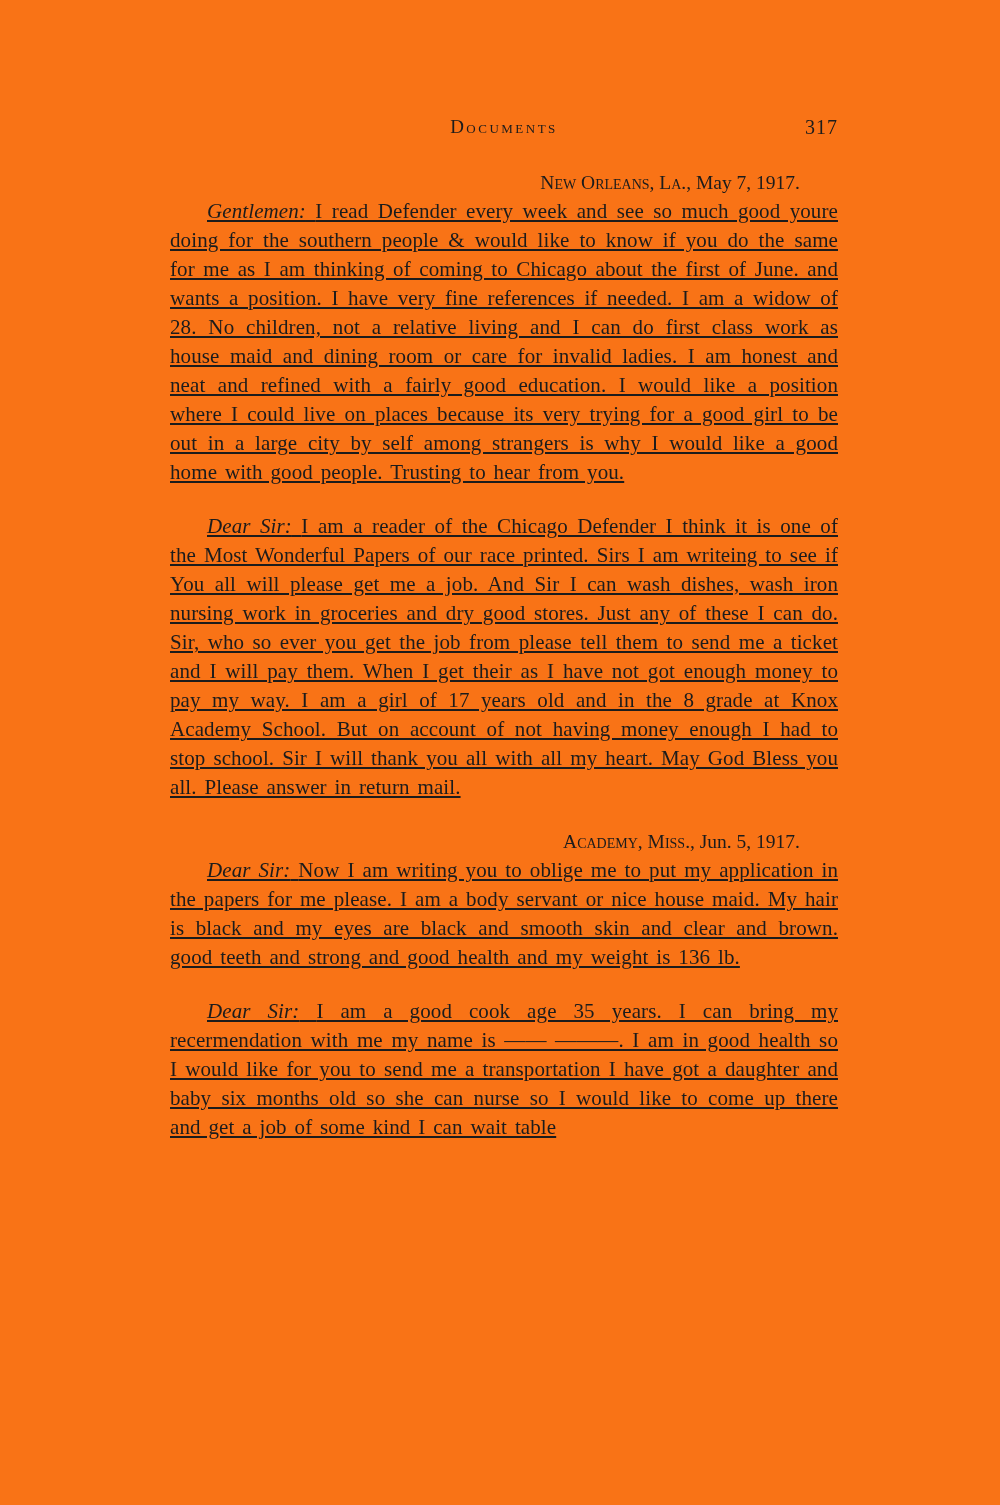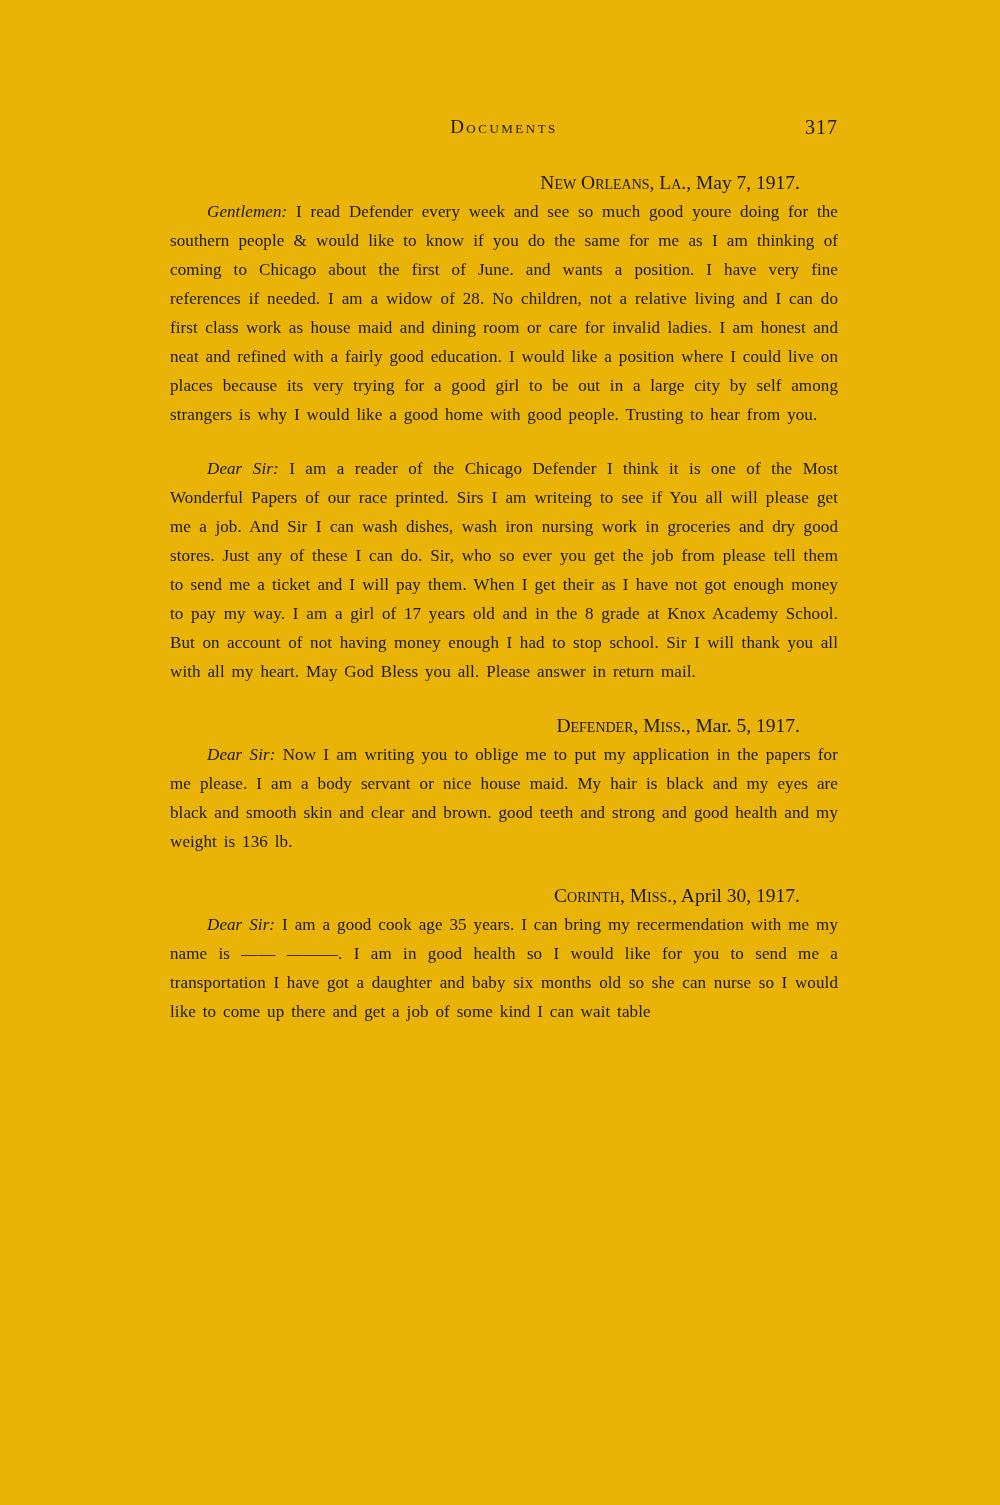--- a/index.html
+++ b/index.html
@@ -7,21 +7,21 @@
   body {
     background: #fcfcfa;
     font-family: "Liberation Serif", serif;
     color: #1c1c1c;
     overflow: hidden;
   }
   .page {
     position: relative;
     width: 1000px;
     height: 1505px;
-    background: #eab308;
+    background: #f97316;
   }
   .text-block {
     position: absolute;
     left: 170px;
     top: 116px;
     width: 668px;
   }
   .running-head {
     position: relative;
     height: 28px;
@@ -49,24 +49,25 @@
     padding-right: 38px;
     font-size: 19.5px;
     line-height: 29px;
     white-space: nowrap;
     margin-top: 20px;
   }
   .place { font-variant: small-caps; }
   .body-par {
     text-align: justify;
     text-indent: 37px;
-    font-size: 17px;
+    font-size: 21px;
     line-height: 29px;
     word-spacing: 2.5px;
     letter-spacing: 0.1px;
+    text-decoration: underline;
   }
   .salutation { font-style: italic; }
 </style>
 </head>
 <body>
 
 <div class="page">
   <div class="text-block">
 
     <div class="running-head">
@@ -83,29 +84,28 @@
     </section>
 
     <section class="letter">
       <p class="body-par">
         <span class="salutation">Dear Sir:</span>
         <span>I am a reader of the Chicago Defender I think it is one of the Most Wonderful Papers of our race printed. Sirs I am writeing to see if You all will please get me a job. And Sir I can wash dishes, wash iron nursing work in groceries and dry good stores. Just any of these I can do. Sir, who so ever you get the job from please tell them to send me a ticket and I will pay them. When I get their as I have not got enough money to pay my way. I am a girl of 17 years old and in the 8 grade at Knox Academy School. But on account of not having money enough I had to stop school. Sir I will thank you all with all my heart. May God Bless you all. Please answer in return mail.</span>
       </p>
     </section>
 
     <section class="letter">
-      <p class="dateline"><span class="place">Defender, Miss.,</span><span class="date"> Mar. 5, 1917.</span></p>
+      <p class="dateline"><span class="place">Academy, Miss.,</span><span class="date"> Jun. 5, 1917.</span></p>
       <p class="body-par">
         <span class="salutation">Dear Sir:</span>
         <span>Now I am writing you to oblige me to put my application in the papers for me please. I am a body servant or nice house maid. My hair is black and my eyes are black and smooth skin and clear and brown. good teeth and strong and good health and my weight is 136 lb.</span>
       </p>
     </section>
 
     <section class="letter">
-      <p class="dateline"><span class="place">Corinth, Miss.,</span><span class="date"> April 30, 1917.</span></p>
       <p class="body-par">
         <span class="salutation">Dear Sir:</span>
         <span>I am a good cook age 35 years. I can bring my recermendation with me my name is —— ———. I am in good health so I would like for you to send me a transportation I have got a daughter and baby six months old so she can nurse so I would like to come up there and get a job of some kind I can wait table</span>
       </p>
     </section>
 
   </div>
 </div>
 
 </body></html>

